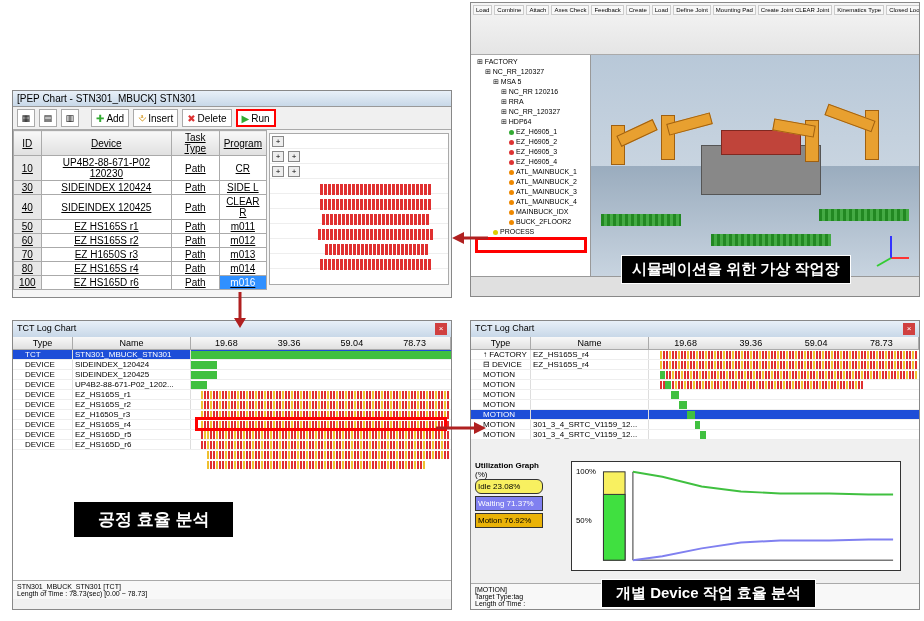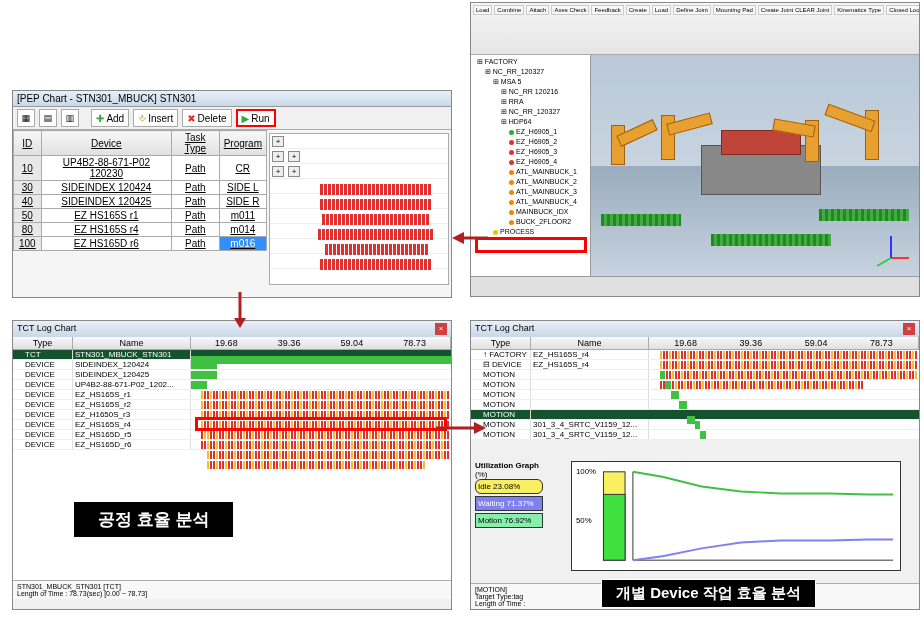--- a/index.html
+++ b/index.html
@@ -50,35 +50,35 @@
   .tct { border: 1px solid #888; background: #f0f0f0; }
   .tct-title { background: linear-gradient(#e8f0f8,#c8d8e8); font-size: 9px; padding: 2px 4px; display: flex; justify-content: space-between; }
   .tct-close { width: 12px; height: 12px; background: #d04040; color: #fff; text-align: center; font-size: 8px; line-height: 12px; }
   .tct-hdr { display: flex; font-size: 9px; background: linear-gradient(#f8f8f8,#e0e0e0); border-bottom: 1px solid #aaa; }
   .tct-hdr div { border-right: 1px solid #aaa; padding: 1px 4px; text-align: center; }
   .tct-rows { font-size: 8px; background: #fff; }
   .tct-row { display: flex; height: 10px; border-bottom: 1px solid #eee; }
   .tct-row .c1 { width: 60px; padding-left: 12px; border-right: 1px solid #ddd; }
   .tct-row .c2 { width: 118px; padding-left: 2px; border-right: 1px solid #ddd; white-space: nowrap; overflow: hidden; }
   .tct-row .gantt { flex: 1; position: relative; }
-  .tct-row.sel { background: #14532d; color: #fff; align-items: center; }
+  .tct-row.sel { background: #1d4ed8; color: #fff; }
   .gbar { position: absolute; top: 1px; height: 8px; }
   .gbar.green { background: #40c040; }
   .gbar.stripes span { display: inline-block; width: 2px; height: 8px; background: #e03030; margin-right: 1px; }
   .gbar.stripes span.y { background: #eec030; }
   .tct-footer { font-size: 7px; padding: 2px 4px; background: #f8f8f8; border-top: 1px solid #aaa; }
   .black-label { position: absolute; background: #000; color: #fff; font-size: 17px; font-weight: bold; padding: 6px 24px; border: 1px solid #fff; }
 
   .arrow { position: absolute; pointer-events: none; }
 
   .util-panel { position: absolute; font-size: 8px; }
   .util-box { padding: 2px; margin-bottom: 2px; border: 1px solid #333; }
   .util-idle { background: #f8f060; border-radius: 6px; }
   .util-wait { background: #8080f0; color: #fff; }
-  .util-motion { background: #86efac; }
+  .util-motion { background: #eab308; }
   .util-graph { position: absolute; border: 1px solid #333; background: #fff; }
 
 </style>
 </head>
 <body>
 
 <div class="panel pep-chart">
   <div class="pep-title">[PEP Chart - STN301_MBUCK] STN301</div>
   <div class="pep-toolbar">
     <span class="icon-btn">▦</span>
@@ -122,27 +122,39 @@
           <tr>
             <td class="id">30</td>
             <td class="dev">SIDEINDEX 120424</td>
             <td class="tt">Path</td>
             <td class="prog">SIDE L</td>
           </tr>
           <tr>
             <td class="id">40</td>
             <td class="dev">SIDEINDEX 120425</td>
             <td class="tt">Path</td>
-            <td class="prog">SIDE R</td>
+            <td class="prog">CLEAR R</td>
           </tr>
           <tr>
             <td class="id">50</td>
             <td class="dev">EZ HS165S r1</td>
             <td class="tt">Path</td>
             <td class="prog">m011</td>
+          </tr>
+          <tr>
+            <td class="id">60</td>
+            <td class="dev">EZ HS165S r2</td>
+            <td class="tt">Path</td>
+            <td class="prog">m012</td>
+          </tr>
+          <tr>
+            <td class="id">70</td>
+            <td class="dev">EZ H1650S r3</td>
+            <td class="tt">Path</td>
+            <td class="prog">m013</td>
           </tr>
           <tr>
             <td class="id">80</td>
             <td class="dev">EZ HS165S r4</td>
             <td class="tt">Path</td>
             <td class="prog">m014</td>
           </tr>
           <tr class="sel">
             <td class="id">100</td>
             <td class="dev">EZ HS165D r6</td>
@@ -250,20 +262,21 @@
         </div>
       <svg class="axes" viewBox="0 0 40 40">
         <line x1="20" y1="30" x2="38" y2="30" stroke="#f33"></line>
           <line x1="20" y1="30" x2="20" y2="8" stroke="#33f"></line>
           <line x1="20" y1="30" x2="6" y2="38" stroke="#3c3"></line>
       </svg>
     </div>
   </div>
   <div class="cad-status"></div>
   <div class="red-box" style="left:4px;top:234px;width:112px;height:16px"></div>
+  <div class="cad-label-box" style="left:150px;top:252px">시뮬레이션을 위한 가상 작업장</div>
 </div>
 
 <div class="panel tct" style="left:12px;top:320px;width:440px;height:290px">
   <div class="tct-title">
     <span>TCT Log Chart</span>
     <span class="tct-close">×</span>
   </div>
   <div class="tct-hdr">
     <div style="width:60px">Type</div>
     <div style="width:118px">Name</div>

